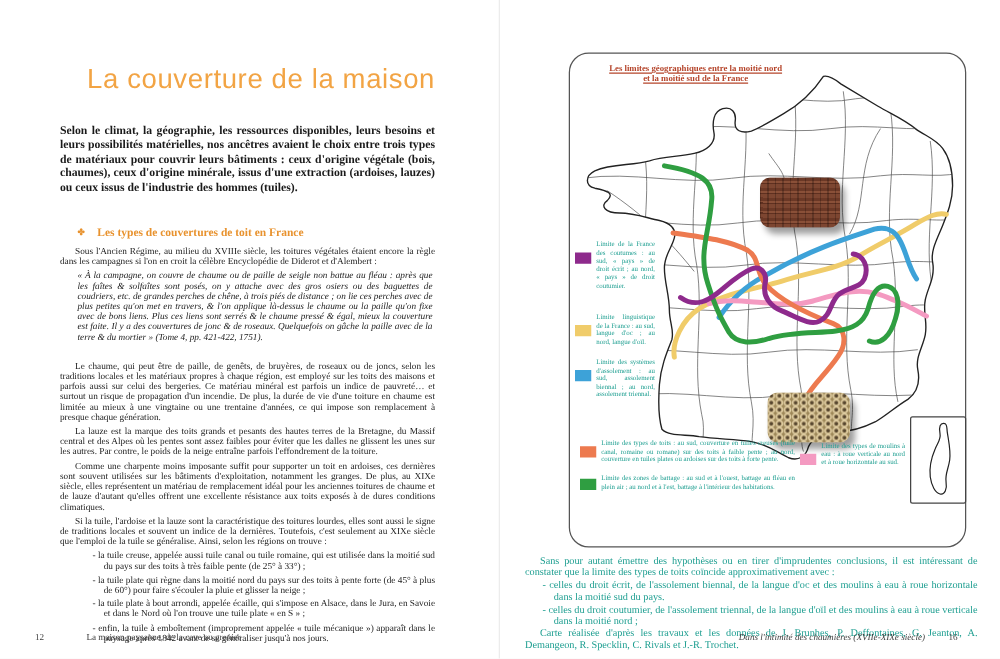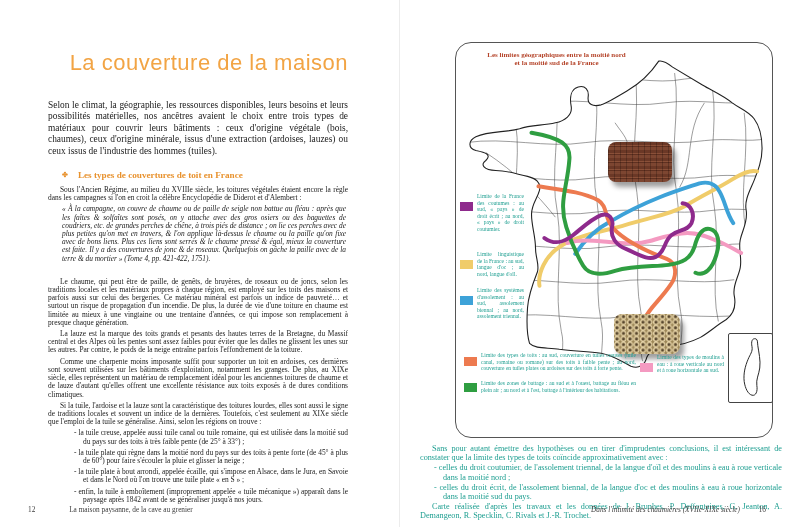--- a/index.html
+++ b/index.html
@@ -5,21 +5,21 @@
   html,body{margin:0;padding:0;background:#fff;}
   .spread{position:relative;width:800px;height:527px;background:#ffffff;overflow:hidden;
           font-family:"Liberation Serif",serif;color:#1a1a1a;outline:1px solid #ececec;}
   .gutter{position:absolute;left:399px;top:0;width:1px;height:527px;background:#ececec;}
 
   
   .page-left{position:absolute;left:0;top:0;width:400px;height:527px;}
   .left-content{position:absolute;left:48px;top:50px;width:300px;}
   .book-title{font-family:"Liberation Sans",sans-serif;font-weight:normal;font-size:22px;
               line-height:26px;text-align:right;letter-spacing:.5px;margin:0 0 24px 0;}
-  .intro{font-weight:normal;font-size:9.4px;line-height:11.4px;text-align:justify;margin:0 0 13px 0;}
+  .intro{font-weight:bold;font-size:9.4px;line-height:11.4px;text-align:justify;margin:0 0 24px 0;}
   .section-heading{display:flex;align-items:baseline;gap:10px;font-weight:bold;font-size:9.2px;
                    margin:0 0 6px 14px;}
   .orn{font-size:7px;transform:translateY(-1px);}
   .body-p{font-size:7.4px;line-height:8.2px;text-align:justify;margin:0 0 3px 0;text-indent:12px;}
   .quote{font-style:italic;font-size:7.4px;line-height:8.2px;text-align:justify;
          margin:1px 2px 15px 14px;}
   .bullets{margin:2px 0 0 26px;}
   .bullets .bi{font-size:7.4px;line-height:8.2px;text-align:justify;margin:0 0 3px 0;
                padding-left:9px;text-indent:-9px;}
   .footer-left{position:absolute;left:28px;top:505px;font-size:7.3px;color:#3c3c3c;}
@@ -141,21 +141,21 @@
         <g fill="none" stroke-linecap="round" stroke-width="4">
           <path d="M 84 244 C 82 232 90 214 104 205 C 122 193 150 189 170 183 C 195 175 215 173 232 163 C 248 153 262 147 278 137 C 288 131 296 127 303 129" style="stroke: rgb(240, 204, 106);"></path>
           <path d="M 120 212 C 130 197 141 187 156 179 C 173 169 190 161 205 155 C 220 149 233 145 245 141 C 253 139 261 141 265 149 C 271 159 272 171 279 181" style="stroke: rgb(61, 162, 216);"></path>
           <path d="M 112 201 C 126 197 140 199 154 200 C 168 201 181 203 195 199 C 209 195 221 191 233 191 C 245 191 253 195 263 199 C 273 203 281 208 287 211" style="stroke: rgb(244, 154, 193);"></path>
           <path d="M 83 144 C 110 148 128 150 143 158 C 153 164 149 176 158 186 C 170 199 191 209 212 217 C 222 221 223 233 216 243 C 206 258 195 266 190 277 C 187 283 186 287 186 291" style="stroke: rgb(237, 122, 79);"></path>
           <path d="M 76 90 C 105 95 116 102 114 118 C 112 145 103 160 111 185 C 117 204 121 212 128 224 C 134 234 148 233 160 229 C 180 223 200 225 214 223 C 228 221 236 217 240 205 C 243 193 248 185 256 187 C 264 189 266 201 262 213 C 258 227 250 235 241 231" style="stroke: rgb(47, 158, 65);"></path>
           <path d="M 89 196 C 99 203 108 201 118 193 C 128 185 136 177 146 173 C 154 170 159 177 157 185 C 155 195 161 203 171 207 C 183 212 193 219 201 215 C 211 210 209 199 217 193 C 225 187 233 189 237 181 C 241 171 236 162 228 161" style="stroke: rgb(142, 42, 140);"></path>
         </g>
       </svg>
 
-      <div class="map-title" style="color: rgb(181, 69, 43);">Les limites géographiques entre la moitié nord et la moitié sud de la France</div>
+      <div class="map-title" style="color: rgb(181, 69, 43); text-decoration: underline;">Les limites géographiques entre la moitié nord et la moitié sud de la France</div>
 
       <div class="tile tile-north"></div>
       <div class="tile tile-south"></div>
 
       <div class="legend lg-1">
         <span class="swatch" style="background-color: rgb(142, 42, 140);"></span>
         <span class="ltext" style="color: rgb(29, 158, 144);">Limite de la France des coutumes : au sud, « pays » de droit écrit ; au nord, « pays » de droit coutumier.</span>
       </div>
       <div class="legend lg-2">
         <span class="swatch" style="background-color: rgb(240, 204, 106);"></span>
@@ -180,21 +180,21 @@
 
       <div class="corsica">
         <svg viewBox="0 0 45 70" width="45" height="68">
           <path d="M 27 5 C 23 4 22 8 23 13 C 24 18 21 21 19 26 C 16 33 14 41 15 49 C 16 56 19 62 23 63 C 27 64 29 59 28 53 C 27 47 30 42 31 35 C 32 27 30 19 29 12 C 28.5 8 29 6 27 5 Z" fill="#fff" stroke="#222" stroke-width="1"></path>
         </svg>
       </div>
     </div>
 
     <div class="right-body" style="color: rgb(29, 158, 144);">
       <p class="rp">Sans pour autant émettre des hypothèses ou en tirer d'imprudentes conclusions, il est intéressant de constater que la limite des types de toits coïncide approximativement avec :</p>
+      <p class="rb">- celles du droit écrit, de l'assolement biennal, de la langue d'oc et des moulins à eau à roue horizontale dans la moitié sud du pays.</p>
       <p class="rb">- celles du droit coutumier, de l'assolement triennal, de la langue d'oïl et des moulins à eau à roue verticale dans la moitié nord ;</p>
-      <p class="rb">- celles du droit écrit, de l'assolement biennal, de la langue d'oc et des moulins à eau à roue horizontale dans la moitié sud du pays.</p>
       <p class="credit">Carte réalisée d'après les travaux et les données de J. Brunhes, P. Deffontaines, G. Jeanton, A. Demangeon, R. Specklin, C. Rivals et J.-R. Trochet.</p>
     </div>
 
     <div class="footer-right-title">Dans l'intimité des chaumières (XVIIe-XIXe siècle)</div>
     <div class="footer-right-page">16</div>
   </div>
 </div>
 
 </body></html>

